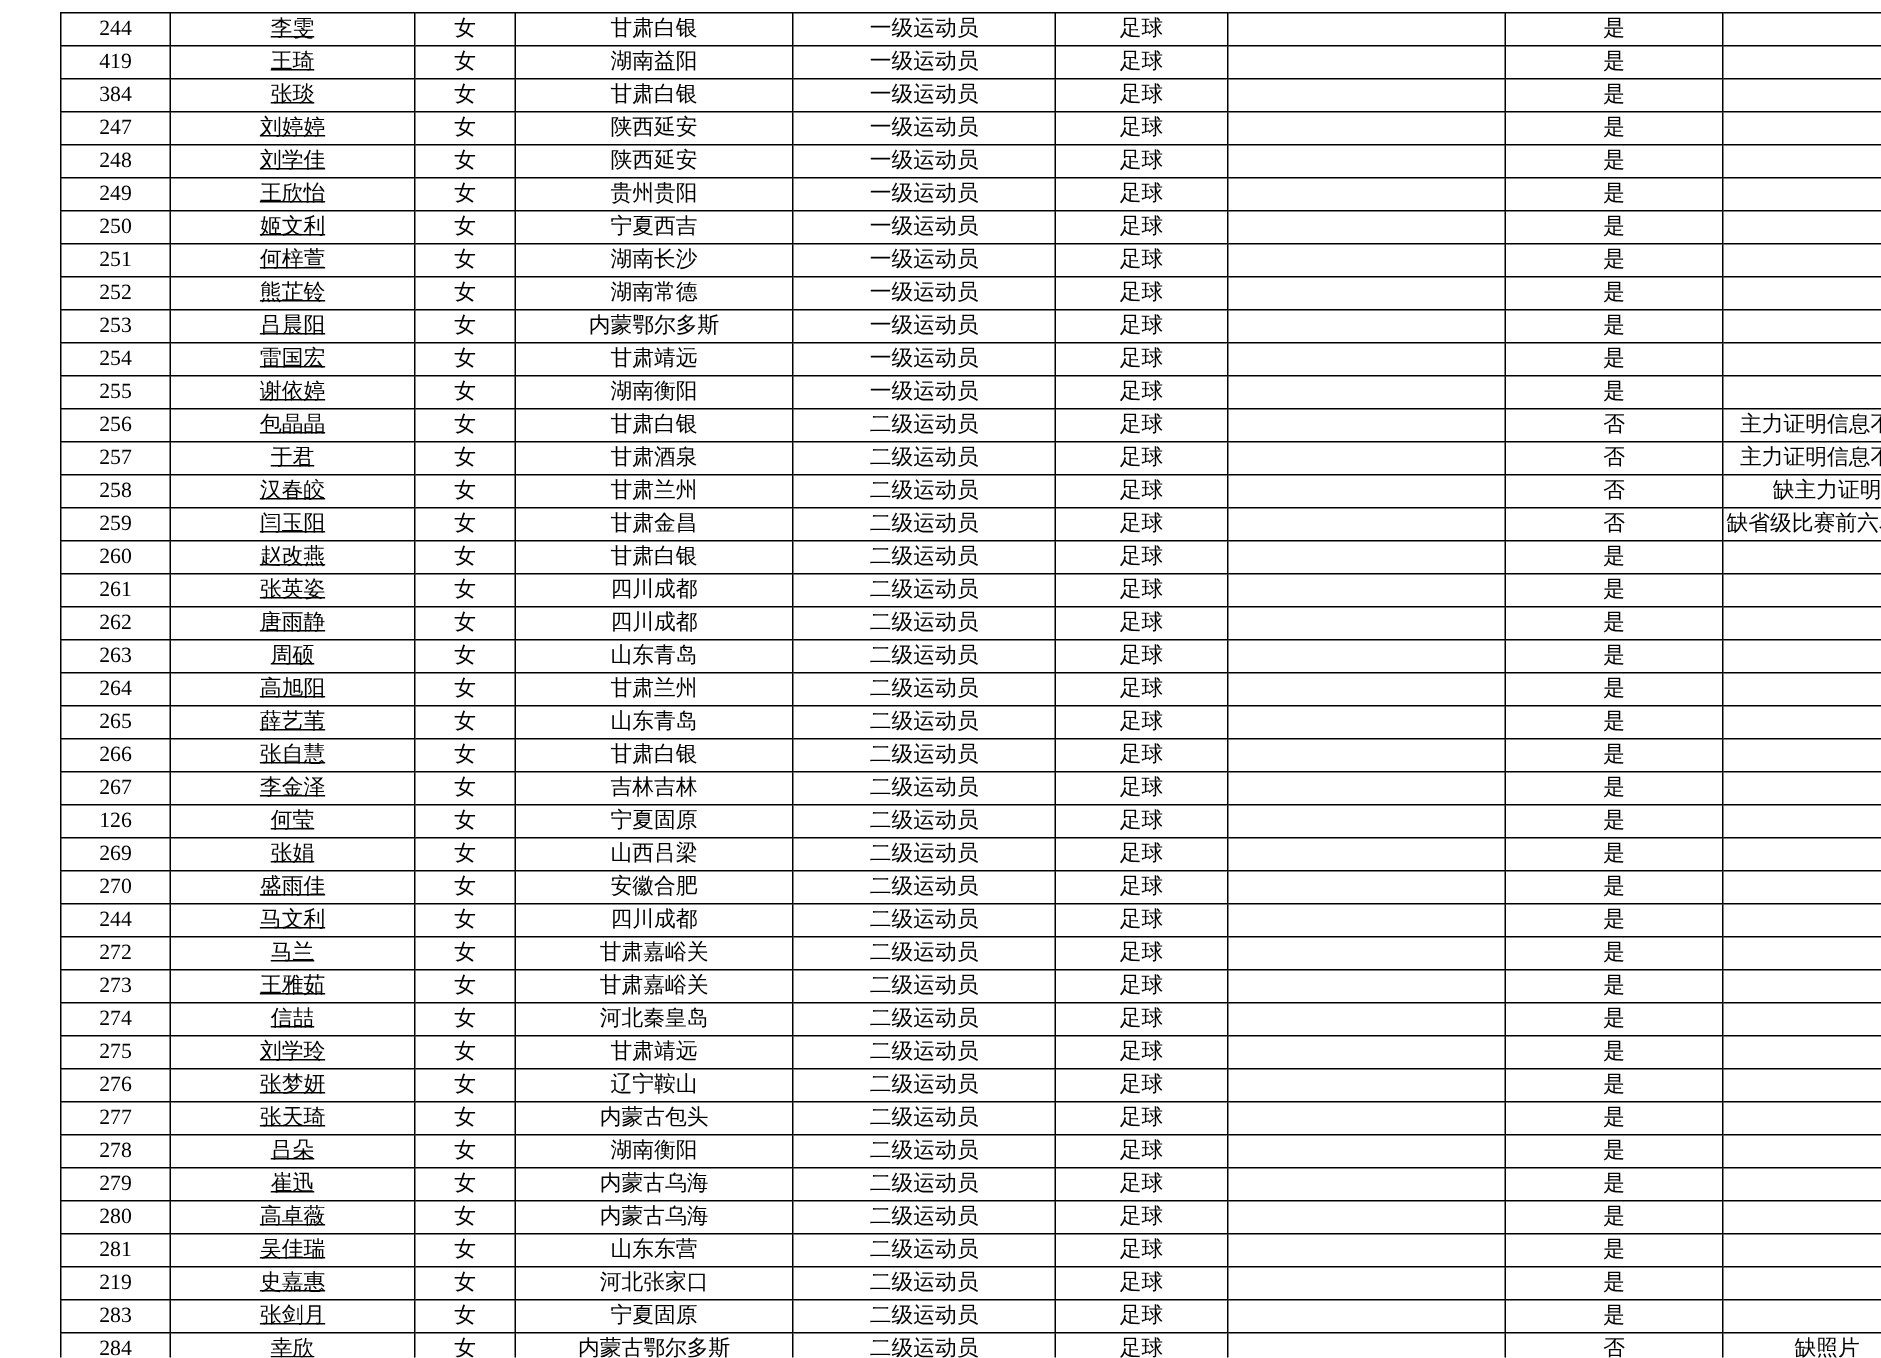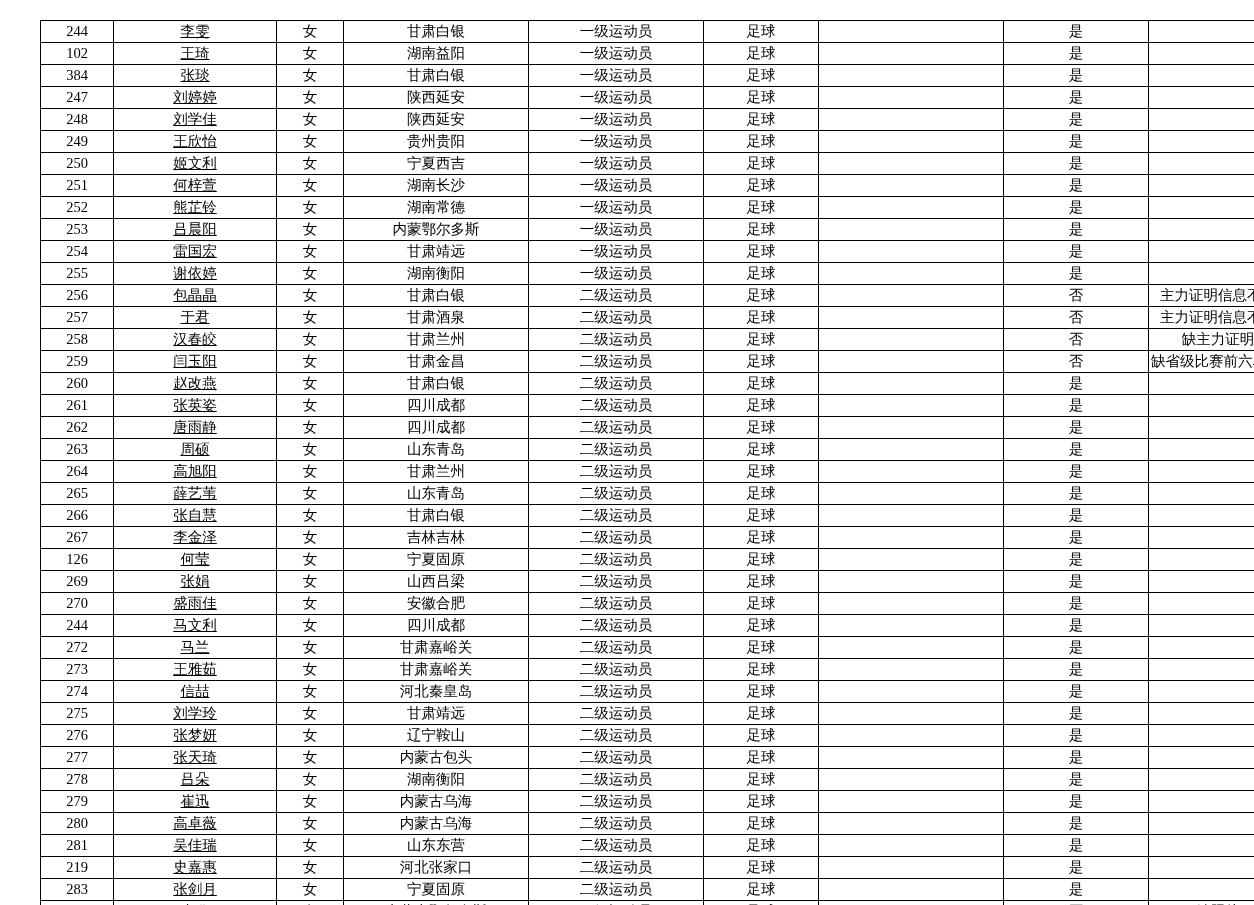--- a/index.html
+++ b/index.html
@@ -11,21 +11,21 @@
     width: 1254px;
     height: 905px;
     font-family: "Liberation Serif", "DejaVu Serif", serif;
     color: #000000;
   }
   .page {
     position: relative;
     width: 1254px;
     height: 905px;
     box-sizing: border-box;
-    padding: 20px 12px 0 40px;
+    padding: 8px 12px 0 40px;
   }
   table.grid {
     border-collapse: collapse;
     table-layout: fixed;
     width: 1202px;
     margin: 0;
   }
   table.grid td {
     border: 1px solid #000000;
     height: 21px;
@@ -62,21 +62,21 @@
           <td class="c-name">李雯</td>
           <td class="c-sex">女</td>
           <td class="c-region">甘肃白银</td>
           <td class="c-level">一级运动员</td>
           <td class="c-sport">足球</td>
           <td class="c-blank1"></td>
           <td class="c-pass">是</td>
           <td class="c-note"></td>
         </tr>
         <tr>
-          <td class="c-id">102</td>
+          <td class="c-id">419</td>
           <td class="c-name">王琦</td>
           <td class="c-sex">女</td>
           <td class="c-region">湖南益阳</td>
           <td class="c-level">一级运动员</td>
           <td class="c-sport">足球</td>
           <td class="c-blank1"></td>
           <td class="c-pass">是</td>
           <td class="c-note"></td>
         </tr>
         <tr>

